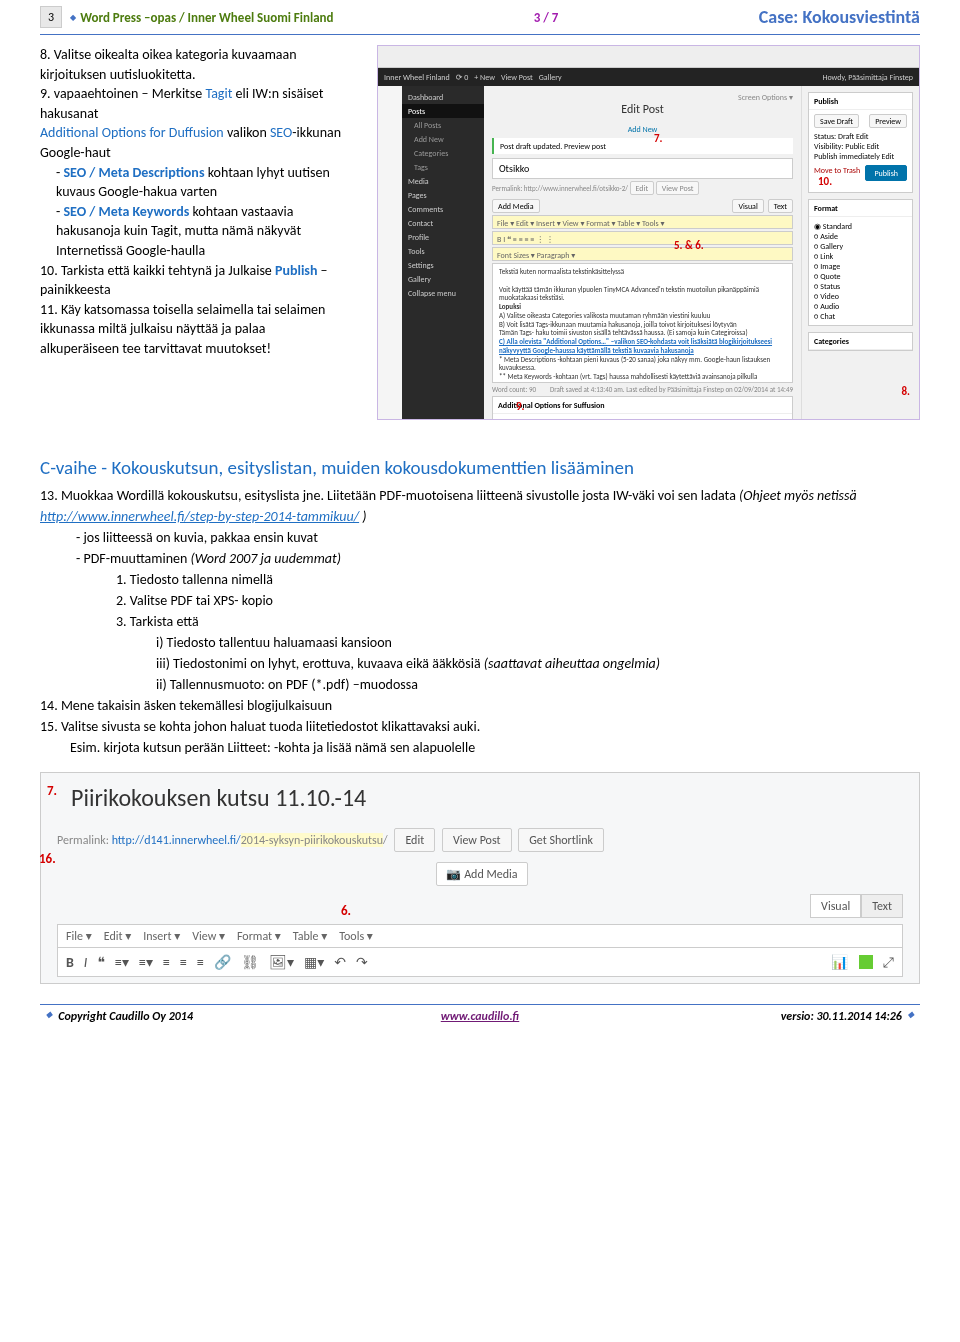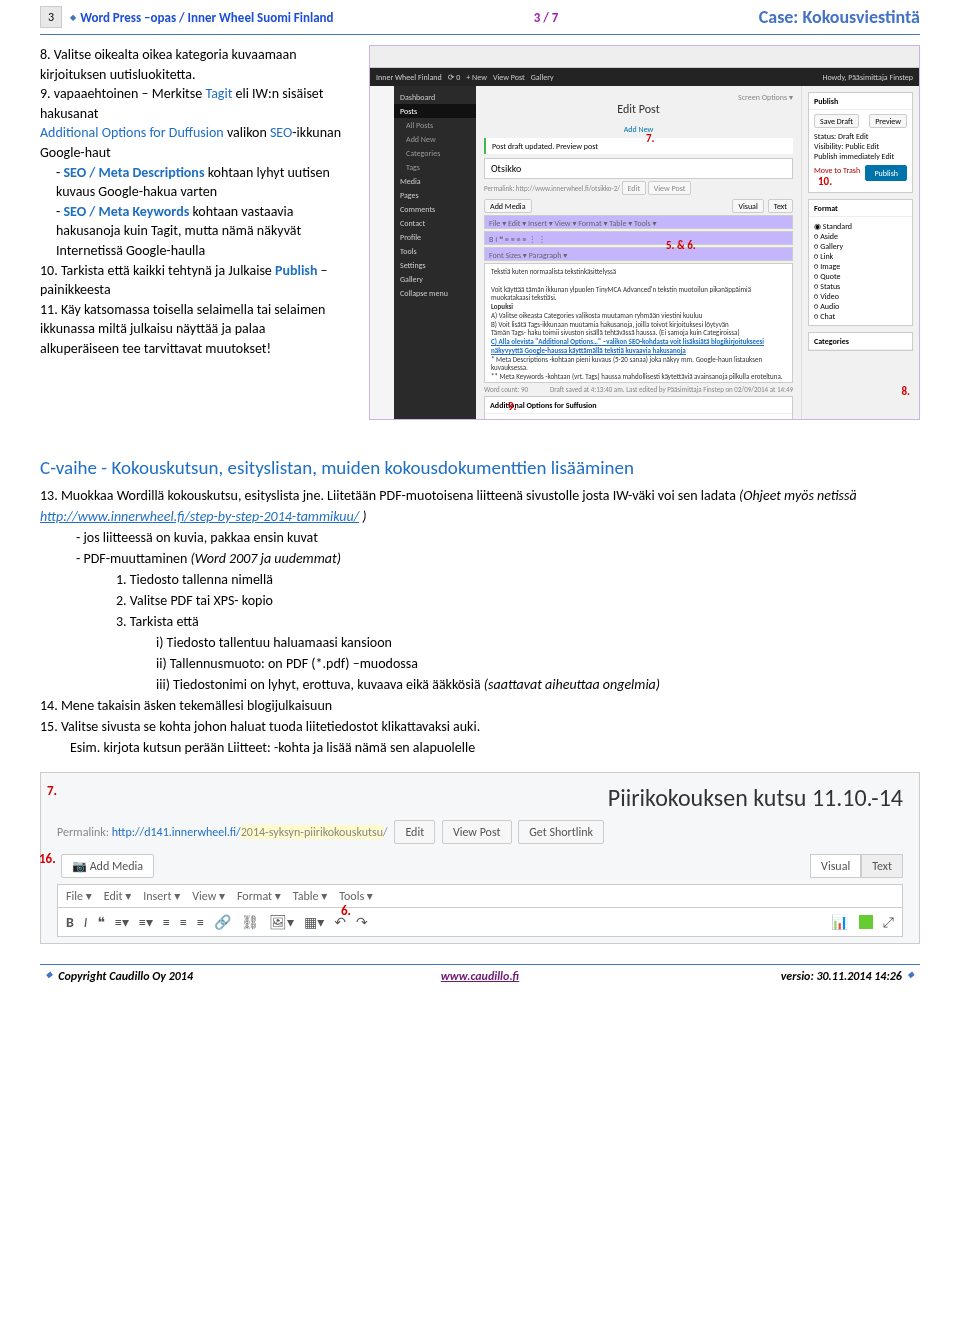--- a/index.html
+++ b/index.html
@@ -21,53 +21,54 @@
   .hdr .pgnum {
     background: #e8e8e8;
     border: 1px solid #ccc;
     width: 22px; height: 22px;
     text-align: center;
     line-height: 20px;
     margin-right: 4px;
     font-size: 12px;
   }
   .hdr .dia { color:#4472c4; margin:0 4px; font-size:8px; }
-  .hdr .title { color:#1d4ed8; font-weight:bold; font-size:13px; flex:0 0 auto; }
+  .hdr .title { color:#4d7c0f; font-weight:bold; font-size:13px; flex:0 0 auto; }
   .hdr .center { color:#a21caf; font-weight:bold; font-size:13px; flex:1; text-align:center; }
   .hdr .right { color:#4472c4; font-weight:bold; font-size:18px; text-align:center; }
   .row1 { display:flex; gap:24px; }
   .leftcol { width: 305px; font-size:14px; line-height:1.4; }
   .leftcol a, .leftcol .blue { color:#1f6fc3; }
   .bold-blue { color:#1f6fc3; font-weight:bold; }
   .screenshot {
     flex:1;
     border:1px solid #c9b6e4;
     background:#f5f5f5;
     height:375px;
     font-size:8px;
     position:relative;
     overflow:hidden;
+    margin-left:8px;
   }
   .wp-browserbar { background:#eee; height:22px; border-bottom:1px solid #ccc; }
   .wp-bar { background:#232323; color:#ccc; height:18px; display:flex; align-items:center; padding:0 6px; gap:6px; font-size:8px; }
   .wp-bar span { white-space:nowrap; }
   .wp-bar .r { margin-left:auto; }
   .wp-body { display:flex; height:335px;padding-left:24px; }
   .wp-side { width:82px; background:#2a2a2a; color:#ccc; padding:4px 0; font-size:8px; }
   .wp-side div { padding:2px 6px; }
   .wp-side .sel { background:#111; color:#fff; }
   .wp-side .sub { padding-left:12px; color:#999; }
   .wp-main { flex:1; background:#f1f1f1; padding:6px 8px; position:relative; overflow:hidden; }
   .wp-right { width:118px; padding:6px; background:#f1f1f1; border-left:1px solid #ddd; }
   .wp-title { font-size:12px; color:#333; margin-bottom:4px; display:flex; align-items:center; gap:8px;flex-direction:column;}
   .wp-title .addnew { color:#0073aa; font-size:8px; }
   .wp-notice { background:#fff; border-left:2px solid #46b450; padding:3px 6px; margin-bottom:4px; }
   .wp-field { background:#fff; border:1px solid #ccc; padding:3px 6px; margin-bottom:2px; font-size:10px; }
   .wp-perma { font-size:7px; color:#888; margin-bottom:4px; }
-  .wp-toolbar { background:#c4b5fd; border:1px solid #ccc; padding:2px 4px; margin-bottom:2px; color:#666; height:14px; overflow:hidden;}
+  .wp-toolbar { background:#fef9c3; border:1px solid #ccc; padding:2px 4px; margin-bottom:2px; color:#666; height:14px; overflow:hidden;}
   .wp-editbox { background:#fff; border:1px solid #ccc; padding:4px 6px; font-size:7px; line-height:1.25; color:#333; height:120px; overflow:hidden;}
   .wp-box { background:#fff; border:1px solid #ccc; margin-bottom:6px; font-size:8px; }
   .wp-box h4 { padding:3px 5px; border-bottom:1px solid #eee; font-weight:bold; }
   .wp-box .body { padding:4px 5px; }
   .wp-btn { display:inline-block; border:1px solid #ccc; background:#f7f7f7; padding:1px 5px; font-size:8px; border-radius:2px; }
   .pubbtn { background:#0073aa; color:#fff; border:1px solid #0073aa; padding:2px 8px; font-size:8px; border-radius:2px; float:right;}
   .redmark { position:absolute; color:#d40000; font-weight:bold; font-size:11px; }
   .section-h {
     color:#1f6fc3; font-size:19px; font-weight:normal; margin:36px 0 6px 0;
   }
@@ -75,25 +76,25 @@
   .body14 a { color:#1f6fc3; text-decoration:underline; }
   .body14 .it { font-style:italic; }
   .indent1 { padding-left:36px; }
   .indent2 { padding-left:76px; }
   .indent3 { padding-left:116px; }
   .editor2 {
     border:1px solid #ccc; background:#f6f7f8; margin:14px 0; font-size:14px; color:#555;
     padding:10px 16px 6px 16px;
     position:relative;
   }
-  .editor2 .title { font-size:24px; color:#333; margin-bottom:8px;text-align:right; }
+  .editor2 .title { font-size:24px; color:#333; margin-bottom:16px; }
   .editor2 .perma { font-size:12px; color:#888; margin-bottom:10px; }
   .editor2 .perma .u { color:#1f6fc3; }
   .editor2 .btn { display:inline-block; border:1px solid #ccc; background:#f7f7f7; padding:4px 10px; font-size:12px; border-radius:2px; color:#555; margin-left:4px;}
-  .editor2 .mediarow { display:flex; align-items:center; gap:8px; margin-bottom:6px; }
+  .editor2 .mediarow { display:flex; align-items:center; gap:8px; margin-bottom:6px;flex-direction:column; }
   .editor2 .mediarow .r { margin-left:auto; display:flex; gap:0;}
   .editor2 .tab { border:1px solid #ccc; padding:4px 10px; font-size:12px; background:#eee; }
   .editor2 .tab.act { background:#fff; }
   .editor2 .tb2 { border:1px solid #ccc; border-bottom:none; background:#fff; padding:4px 8px; font-size:12px; color:#666; display:flex; gap:12px; }
   .editor2 .tb3 { border:1px solid #ccc; background:#fff; padding:4px 8px; font-size:14px; color:#555; display:flex; gap:10px; align-items:center; height:30px;}
   .redm2 { position:absolute; color:#d40000; font-weight:bold; font-size:13px; }
   .ftr {
     border-top:1px solid #4472c4;
     margin-top:20px;
     padding-top:4px;
@@ -273,22 +274,22 @@
   <div class="body14">
     <p>
       <span>13. Muokkaa Wordillä kokouskutsu, esityslista jne. Liitetään PDF-muotoisena liitteenä sivustolle josta IW-väki voi sen ladata </span><span class="it"><span>(Ohjeet myös netissä </span><a href="#">http://www.innerwheel.fi/step-by-step-2014-tammikuu/</a><span> )</span></span>
     </p>
     <p class="indent1">- jos liitteessä on kuvia, pakkaa ensin kuvat</p>
     <p class="indent1"><span>- PDF-muuttaminen </span><span class="it">(Word 2007 ja uudemmat)</span></p>
     <p class="indent2">1. Tiedosto tallenna nimellä</p>
     <p class="indent2">2. Valitse PDF tai XPS- kopio</p>
     <p class="indent2">3. Tarkista että</p>
     <p class="indent3">i) Tiedosto tallentuu haluamaasi kansioon</p>
+    <p class="indent3"><span>iii) Tiedostonimi on lyhyt, erottuva, kuvaava eikä ääkkösiä </span><span class="it">(saattavat aiheuttaa ongelmia)</span></p>
     <p class="indent3">ii) Tallennusmuoto: on PDF (*.pdf) –muodossa</p>
-    <p class="indent3"><span>iii) Tiedostonimi on lyhyt, erottuva, kuvaava eikä ääkkösiä </span><span class="it">(saattavat aiheuttaa ongelmia)</span></p>
     <p>14. Mene takaisin äsken tekemällesi blogijulkaisuun</p>
     <p>15. Valitse sivusta se kohta johon haluat tuoda liitetiedostot klikattavaksi auki.</p>
     <p style="padding-left:30px">Esim. kirjota kutsun perään Liitteet: -kohta ja lisää nämä sen alapuolelle</p>
   </div>
 
   <div class="editor2">
     <span class="redm2" style="top:10px;left:6px">7.</span>
     <div class="title" style="padding-left:14px">Piirikokouksen kutsu 11.10.-14</div>
     <div class="perma">
       <span>Permalink: </span><span class="u">http://d141.innerwheel.fi/</span><span style="background:#fffbcc">2014-syksyn-piirikokouskutsu</span><span>/</span>

